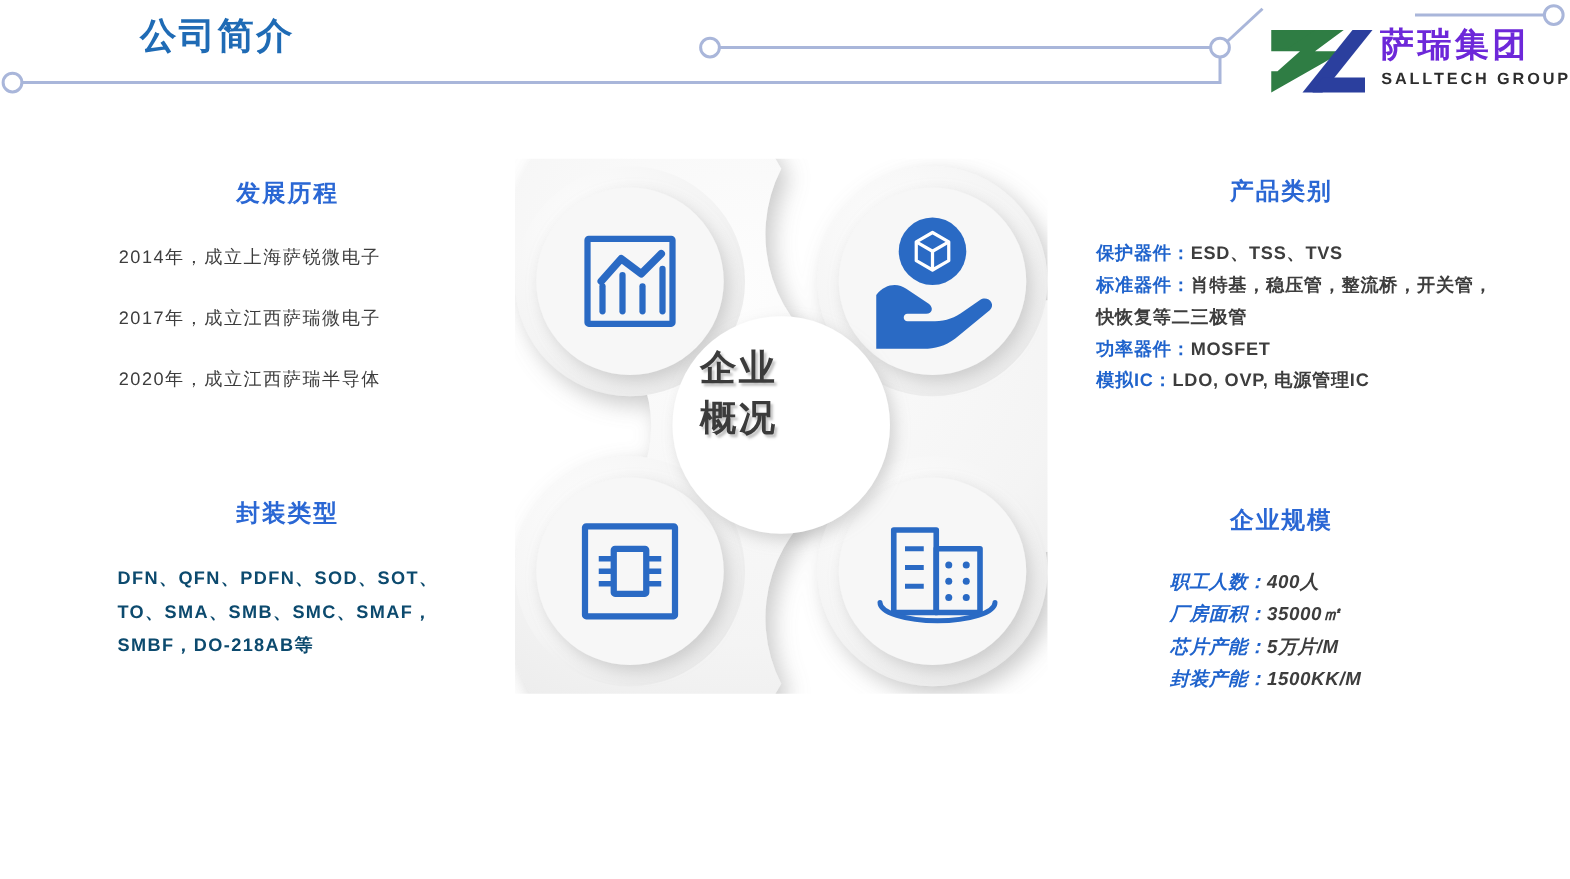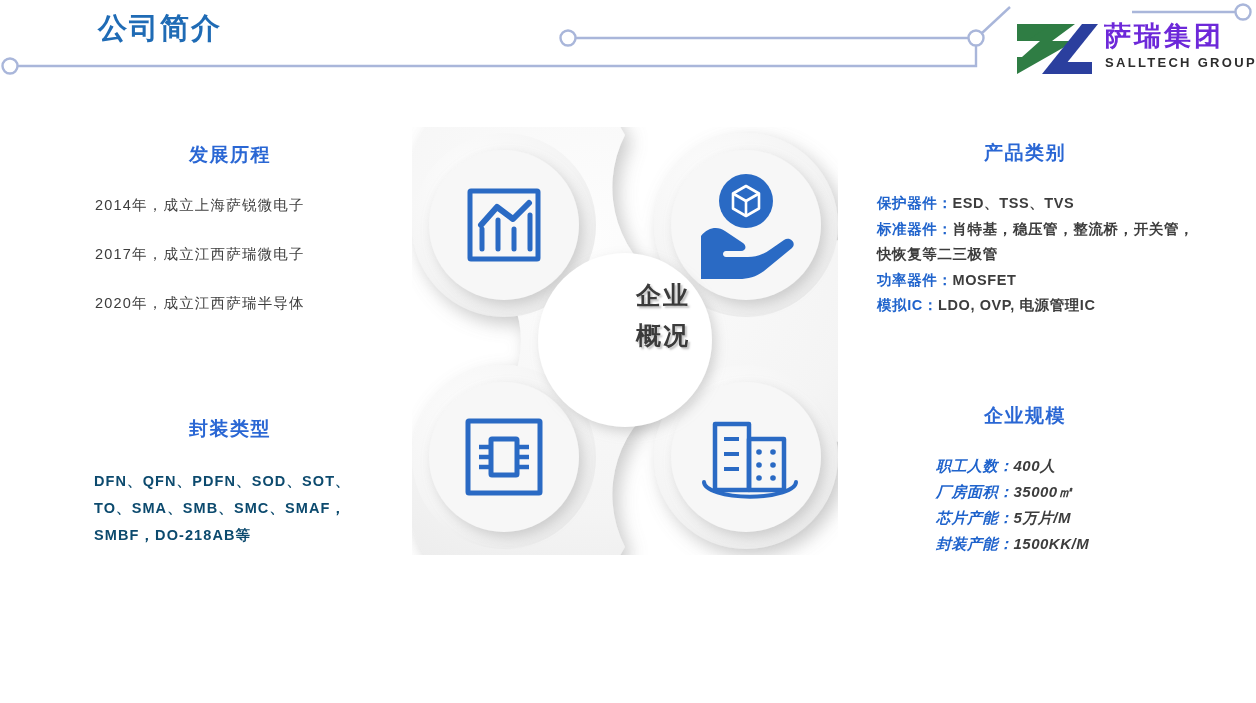--- a/index.html
+++ b/index.html
@@ -23,21 +23,21 @@
     width: 1256px;
     height: 96px;
   }
   #header-deco {
     position: absolute;
     left: 0; top: 0;
     width: 1256px; height: 96px;
   }
   #slide-title {
     position: absolute;
-    left: 98px;
+    left: 112px;
     top: 9px;
     font-size: 29px;
     font-weight: bold;
     letter-spacing: 2px;
     color: #1f6bb5;
     white-space: nowrap;
   }
 
   
   #logo-block {
@@ -88,21 +88,21 @@
   .history-item {
     font-size: 14.5px;
     font-weight: normal;
     color: #3d3d3d;
     letter-spacing: 1.2px;
     margin: 0 0 30px 0;
     white-space: nowrap;
     padding-left: 35px;
   }
 
-  #panel-package { left: 60px; top: 416px; width: 350px; }
+  #panel-package { left: 60px; top: 398px; width: 350px; }
   #panel-package .panel-heading { text-align: center; width: 340px; }
   .package-body {
     margin-top: 26px;
     padding-left: 34px;
     font-size: 14.5px;
     font-weight: bold;
     color: #0c4a6e;
     letter-spacing: 1.1px;
     line-height: 27px;
     width: 268px;
@@ -146,22 +146,22 @@
     top: 127px;
     width: 426px;
     height: 428px;
   }
   #diagram svg { display: block; }
   #center-label {
     position: absolute;
     left: 148px;
     top: 148px;
     width: 130px;
-    text-align: right;
-    font-size: 25px;
+    text-align: left;
+    font-size: 29px;
     font-weight: bold;
     line-height: 40px;
     letter-spacing: 2px;
     color: #3b3b3b;
     text-shadow: 2px 2px 2px rgba(120,120,120,0.45);
   }
 </style>
 </head>
 <body>
 

